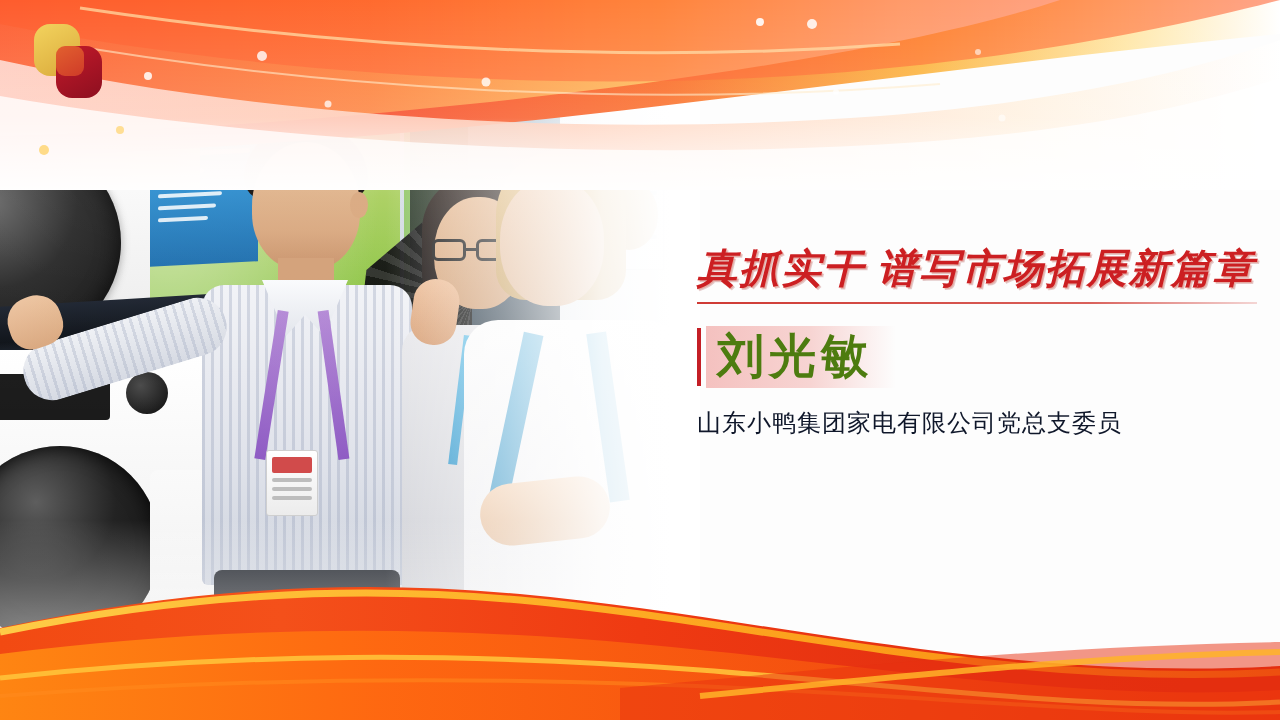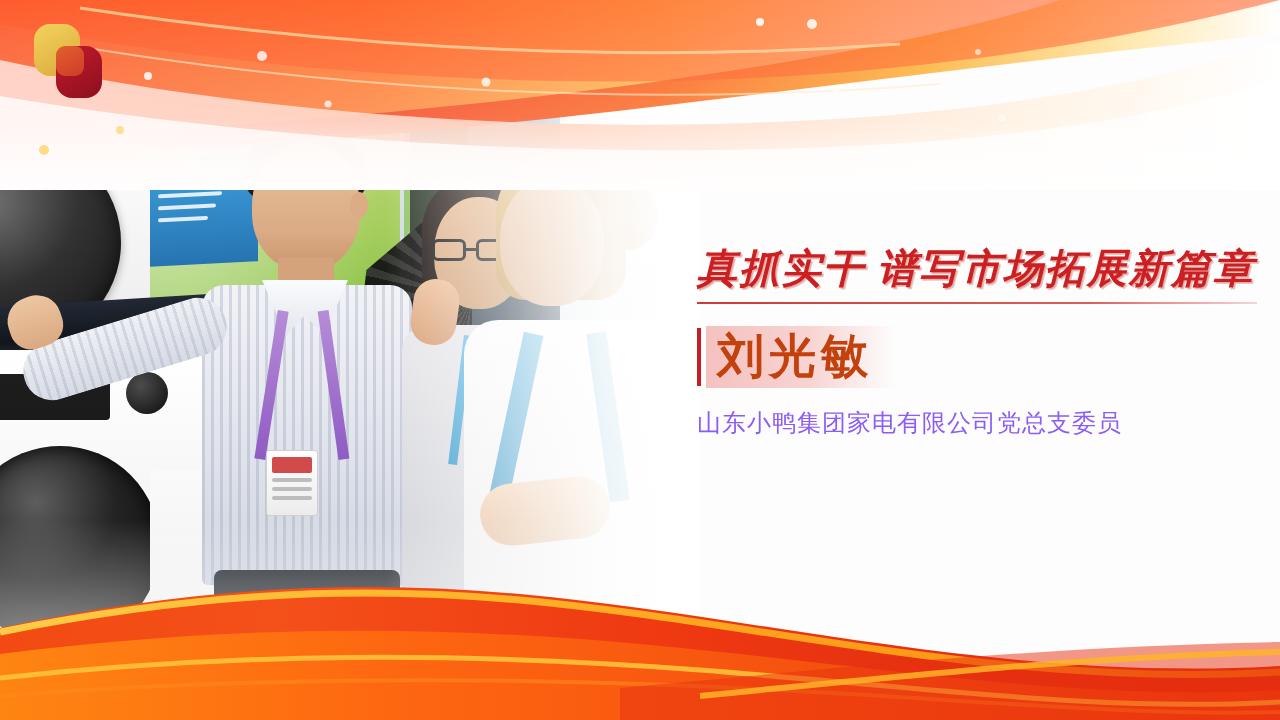--- a/index.html
+++ b/index.html
@@ -356,26 +356,26 @@
     position:absolute; left:0; top:2px; width:4px; height:58px;
     background:#c41f26;
   }
   .name-hl {
     position:absolute; left:9px; top:0px; width:190px; height:62px;
     background:linear-gradient(90deg, rgba(244,190,188,.95) 0%, rgba(246,205,203,.85) 55%, rgba(250,232,231,0) 100%);
   }
   .name {
     position:absolute; left:20px; top:-2px;
     font-family:"Liberation Serif","DejaVu Serif",serif;
-    font-size:47px; font-weight:bold; color:#c2410c;
+    font-size:47px; font-weight:bold; color:#4d7c0f;
     letter-spacing:5px; line-height:64px;
   }
   .subtitle {
     margin-top:16px;
-    font-size:24px; color:#8b5cf6; line-height:1.55; letter-spacing:1px;
+    font-size:24px; color:#0f172a; line-height:1.55; letter-spacing:1px;
     font-family:"Liberation Sans","DejaVu Sans",sans-serif;
   }
   .subtitle div { white-space:nowrap; }
 </style>
 </head>
 <body>
 
 <div id="stage">
 
   <div class="photo-wrap">

